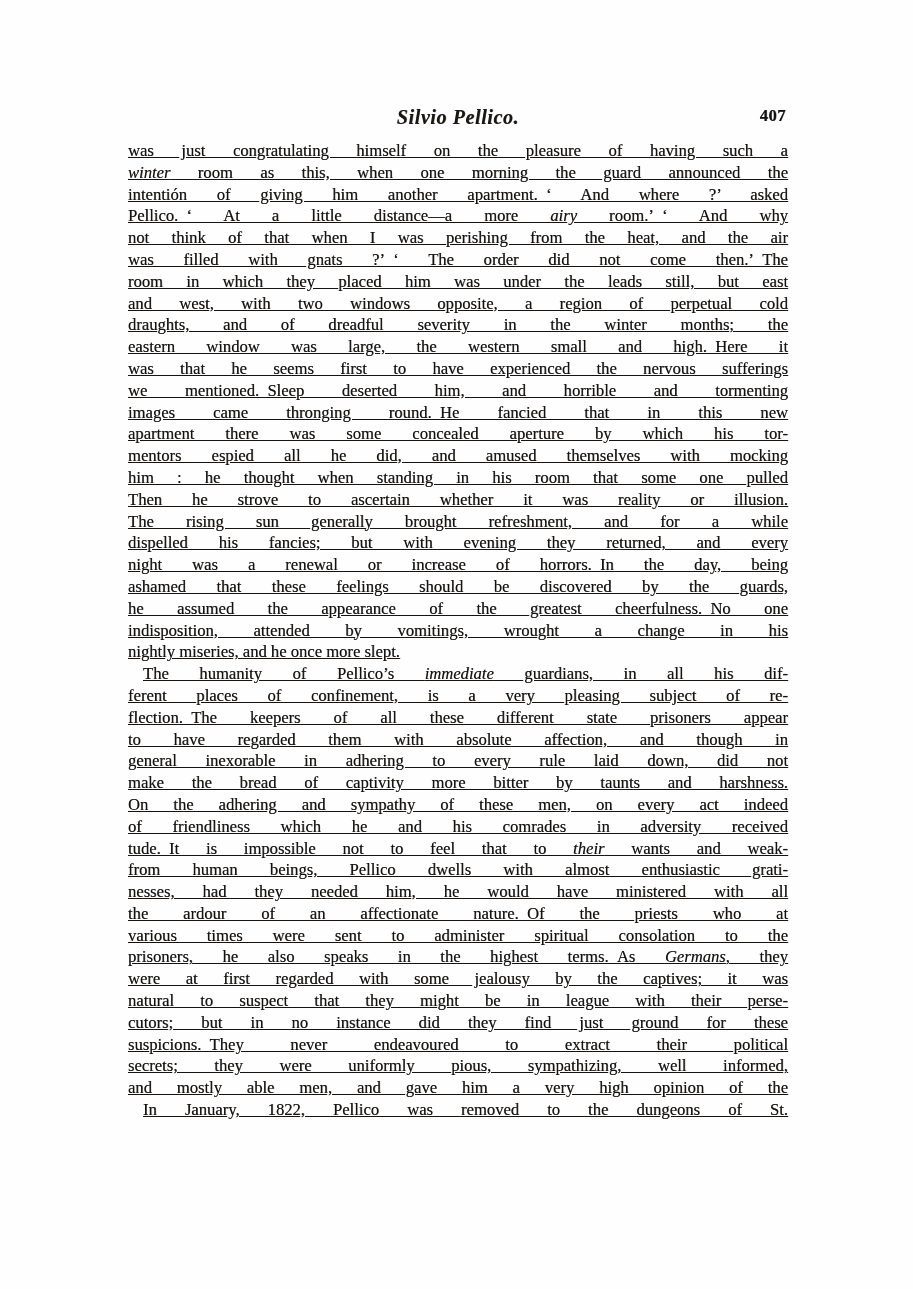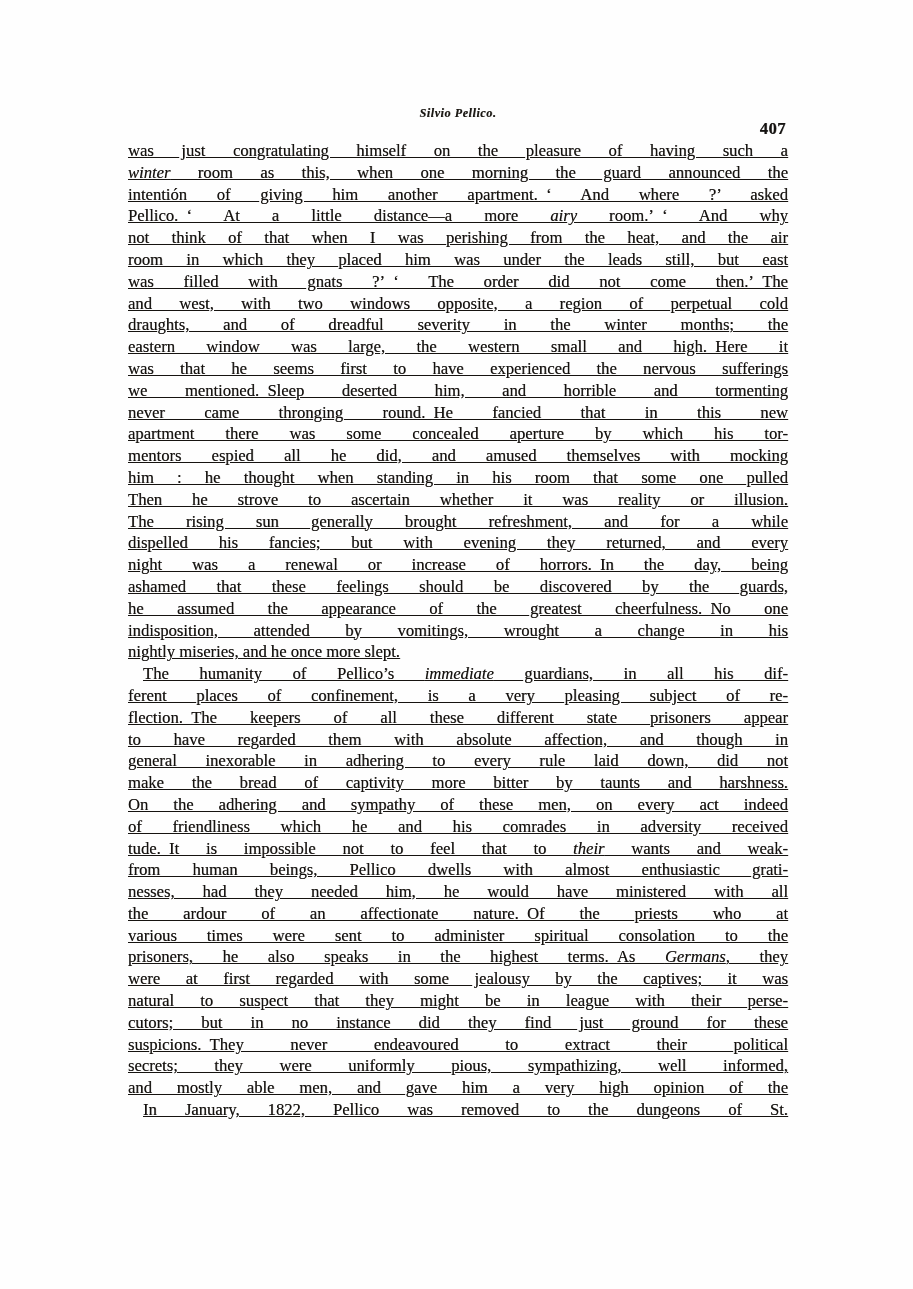--- a/index.html
+++ b/index.html
@@ -21,29 +21,29 @@
     left: 128px;
     top: 106px;
     width: 660px;
     height: 26px;
   }
   .running-title {
     display: block;
     text-align: center;
     font-style: italic;
     font-weight: bold;
-    font-size: 12px;
+    font-size: 20px;
     letter-spacing: 0.6px;
     color: #1a1713;
     text-shadow: 0.4px 0 0 rgba(26,23,19,0.55);
   }
   .page-number {
     position: absolute;
     right: 2px;
-    top: 13px;
+    top: 0;
     font-weight: bold;
     font-size: 16.5px;
     letter-spacing: 0.5px;
     color: #141210;
     text-shadow: 0.4px 0 0 rgba(20,18,16,0.55);
     text-align: center;
   }
   .text-body {
     position: absolute;
     left: 128px;
@@ -81,28 +81,28 @@
     <span class="running-title">Silvio Pellico.</span>
     <span class="page-number">407</span>
   </div>
   <div class="text-body">
       <div class="paragraph">
         <div class="line">was just congratulating himself on the pleasure of having such a</div>
         <div class="line"><i>winter</i> room as this, when one morning the guard announced the</div>
         <div class="line">intentión of giving him another apartment. ‘ And where ?’ asked</div>
         <div class="line">Pellico. ‘ At a little distance—a more <i>airy</i> room.’ ‘ And why</div>
         <div class="line">not think of that when I was perishing from the heat, and the air</div>
+        <div class="line">was filled with gnats ?’ ‘ The order did not come then.’ The</div>
         <div class="line">room in which they placed him was under the leads still, but east</div>
-        <div class="line">was filled with gnats ?’ ‘ The order did not come then.’ The</div>
         <div class="line">and west, with two windows opposite, a region of perpetual cold</div>
         <div class="line">draughts, and of dreadful severity in the winter months; the</div>
         <div class="line">eastern window was large, the western small and high. Here it</div>
         <div class="line">was that he seems first to have experienced the nervous sufferings</div>
         <div class="line">we mentioned. Sleep deserted him, and horrible and tormenting</div>
-        <div class="line">never came thronging round. He fancied that in this new</div>
+        <div class="line">images came thronging round. He fancied that in this new</div>
         <div class="line">apartment there was some concealed aperture by which his tor-</div>
         <div class="line">mentors espied all he did, and amused themselves with mocking</div>
         <div class="line">him : he thought when standing in his room that some one pulled</div>
         <div class="line">Then he strove to ascertain whether it was reality or illusion.</div>
         <div class="line">The rising sun generally brought refreshment, and for a while</div>
         <div class="line">dispelled his fancies; but with evening they returned, and every</div>
         <div class="line">night was a renewal or increase of horrors. In the day, being</div>
         <div class="line">ashamed that these feelings should be discovered by the guards,</div>
         <div class="line">he assumed the appearance of the greatest cheerfulness. No one</div>
         <div class="line">indisposition, attended by vomitings, wrought a change in his</div>

